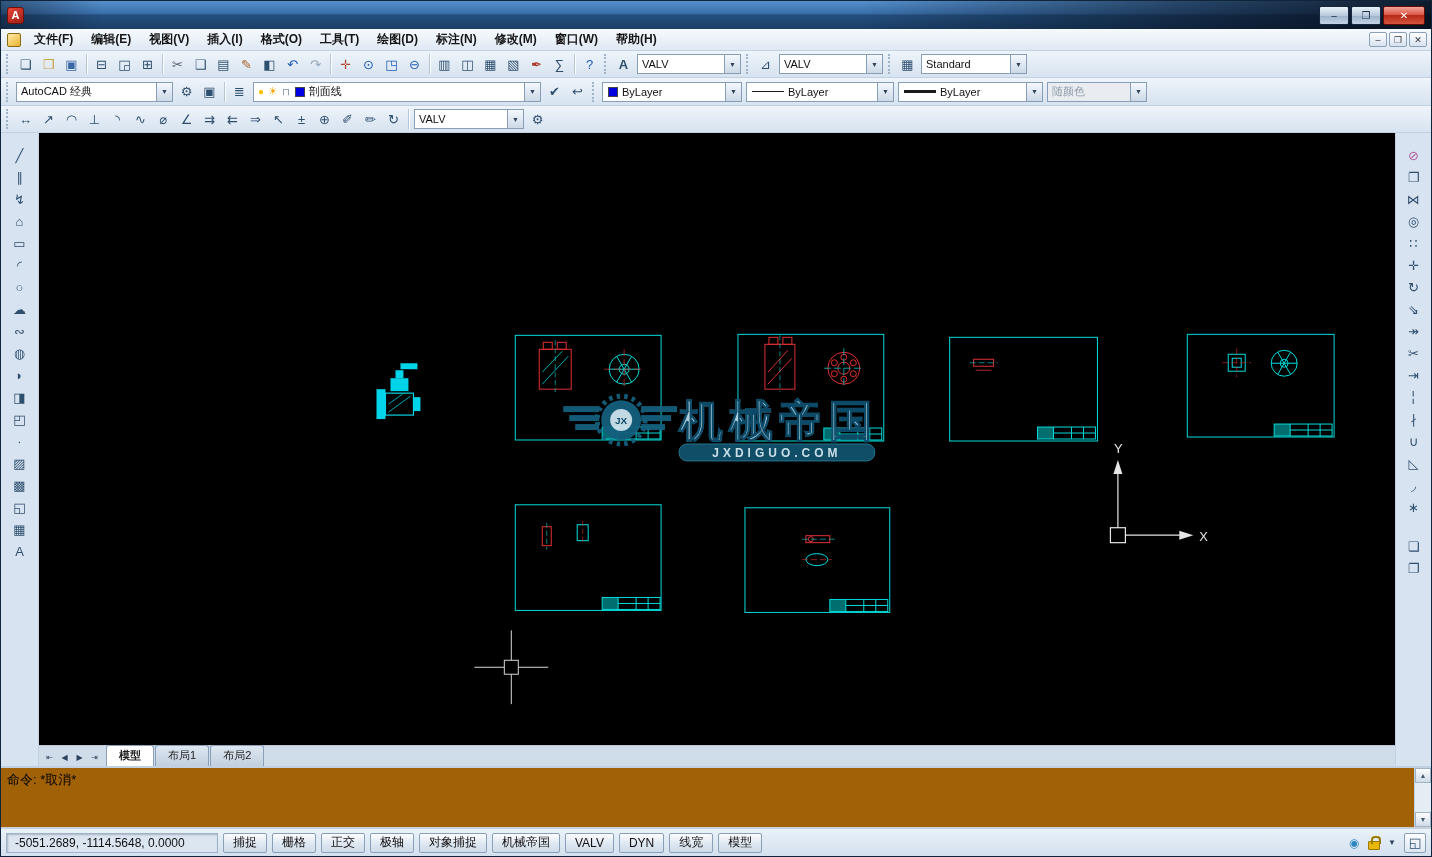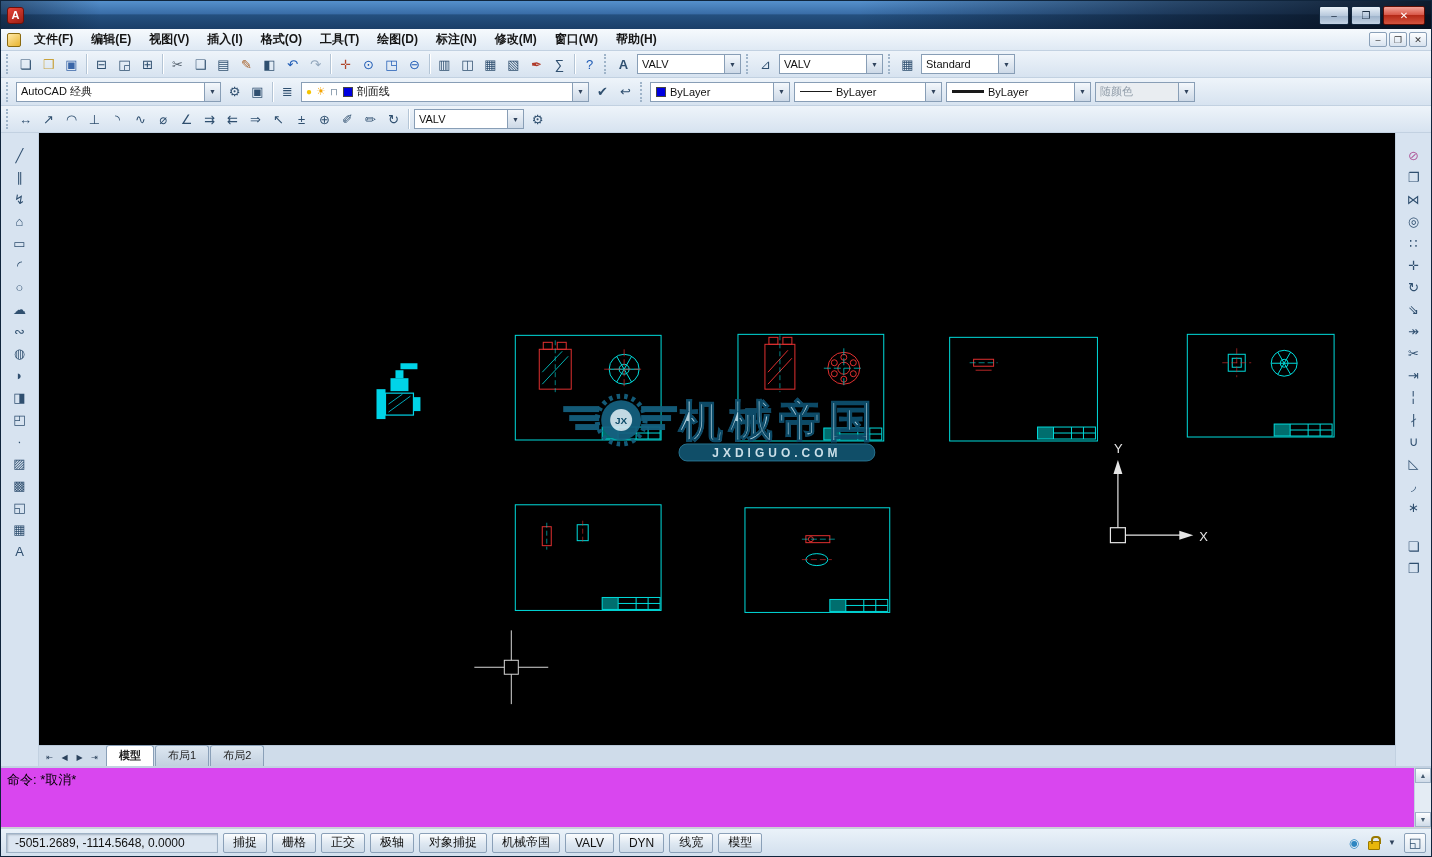--- a/index.html
+++ b/index.html
@@ -69,21 +69,21 @@
   
   .tabstrip { height:21px; flex:0 0 21px; background:#cfdcea; display:flex; align-items:flex-end; padding-left:3px;
     border-top:1px solid #b7c7d8; }
   .tabnav { display:flex; align-items:center; margin:0 4px 1px 0; }
   .nbtn { width:15px; height:16px; display:flex; align-items:center; justify-content:center; font-size:8px; color:#2b425c; }
   .tab { padding:2px 12px 3px; font-size:11px; border:1px solid #8aa0b8; border-bottom:none; margin-right:1px;
     border-radius:3px 3px 0 0; color:#222; background:linear-gradient(180deg,#dde7f1,#c2d0df); }
   .tab.active { background:#fff; font-weight:bold; }
 
   
-  .cmdarea { height:62px; flex:0 0 62px; border-top:2px solid #c2d1e1; background:#d946ef; display:flex; flex-direction:row; font-size:13px; color:#000; }
+  .cmdarea { height:62px; flex:0 0 62px; border-top:2px solid #c2d1e1; background:#a16207; display:flex; flex-direction:row; font-size:13px; color:#000; }
   .cmd-history { flex:1 1 auto; border-bottom:1px solid #d0d0d0; padding:3px 6px; position:relative; }
   .cmd-input { height:24px; flex:0 0 24px; padding:4px 6px; }
   .cmd-scroll { position:absolute; right:0; top:0; bottom:0; width:17px; background:#e4ecf4; border-left:1px solid #c2d1e1;
     display:flex; flex-direction:column; justify-content:space-between; }
   .scr-btn { height:15px; display:flex; align-items:center; justify-content:center; font-size:7px; color:#44596e;
     background:linear-gradient(180deg,#fdfeff,#cfdbe8); border:1px solid #9fb2c6; }
 
   
   .statusbar { height:28px; flex:0 0 28px; display:flex; align-items:center; gap:5px; padding:1px 5px;
     background:linear-gradient(180deg,#eaf2f9,#d3e0ee); border-top:1px solid #c2d1e1; }
@@ -242,29 +242,29 @@
         <span class="glyph">⊿</span>
       </div>
     <div class="combo" style="width:104px">
       <span class="cval">VALV</span>
       <span class="carr">▼</span>
     </div>
     <div class="grip"></div>
     <div class="tbtn">
         <span class="glyph">▦</span>
       </div>
-    <div class="combo" style="width:94px">
+    <div class="combo" style="width:106px">
       <span class="cval">Standard</span>
       <span class="carr">▼</span>
     </div>
   </div>
 
   <div class="tbrow tb2">
     <div class="grip"></div>
-    <div class="combo" style="width:205px">
+    <div class="combo" style="width:157px">
       <span class="cval">AutoCAD 经典</span>
       <span class="carr">▼</span>
     </div>
     <div class="tbtn">
         <span class="glyph">⚙</span>
       </div>
     <div class="tbtn">
         <span class="glyph">▣</span>
       </div>
     <div class="tsep"></div>

